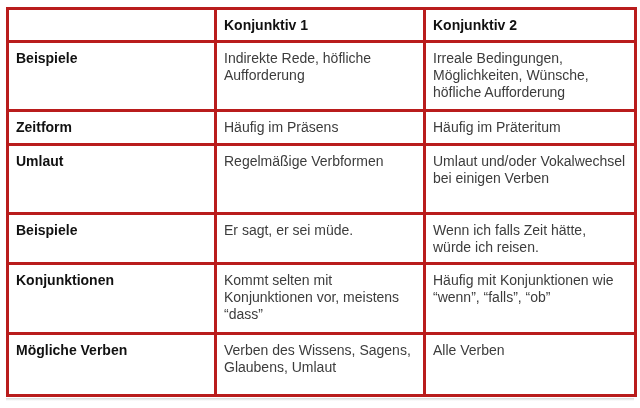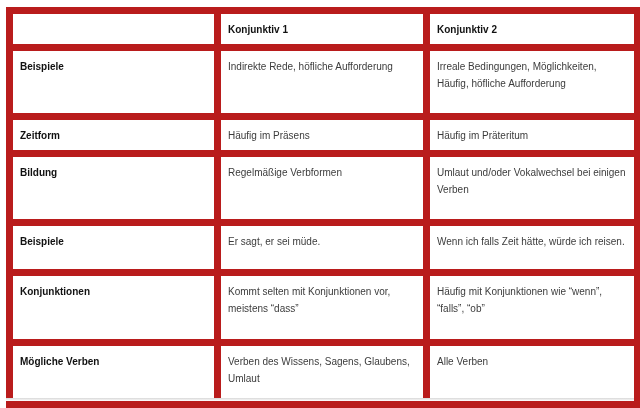--- a/index.html
+++ b/index.html
@@ -19,25 +19,25 @@
       left: 6px;
       top: 7px;
       width: 628px;
     }
     table {
       border-collapse: collapse;
       width: 628px;
       table-layout: fixed;
     }
     td, th {
-      border: 7px solid #b91c1c;
+      border: 3px solid #b91c1c;
       vertical-align: top;
       text-align: left;
       padding: 7px 7px 6px 7px;
-      font-size: 10px;
+      font-size: 14px;
       line-height: 17px;
       font-weight: normal;
     }
     th {
       font-weight: bold;
       color: #111111;
     }
     td.label {
       font-weight: bold;
       color: #111111;
@@ -76,29 +76,29 @@
     </colgroup>
     <tbody>
         <tr class="r-head">
       <th></th>
       <th>Konjunktiv 1</th>
       <th>Konjunktiv 2</th>
     </tr>
     <tr class="r-verwendung">
       <td class="label">Beispiele</td>
       <td class="val">Indirekte Rede, höfliche Aufforderung</td>
-      <td class="val">Irreale Bedingungen, Möglichkeiten, Häufig, höfliche Aufforderung</td>
+      <td class="val">Irreale Bedingungen, Möglichkeiten, Wünsche, höfliche Aufforderung</td>
     </tr>
     <tr class="r-zeitform">
       <td class="label">Zeitform</td>
       <td class="val">Häufig im Präsens</td>
       <td class="val">Häufig im Präteritum</td>
     </tr>
     <tr class="r-bildung">
-      <td class="label">Bildung</td>
+      <td class="label">Umlaut</td>
       <td class="val">Regelmäßige Verbformen</td>
       <td class="val">Umlaut und/oder Vokalwechsel bei einigen Verben</td>
     </tr>
     <tr class="r-beispiele">
       <td class="label">Beispiele</td>
       <td class="val">Er sagt, er sei müde.</td>
       <td class="val">Wenn ich falls Zeit hätte, würde ich reisen.</td>
     </tr>
     <tr class="r-konj">
       <td class="label">Konjunktionen</td>

